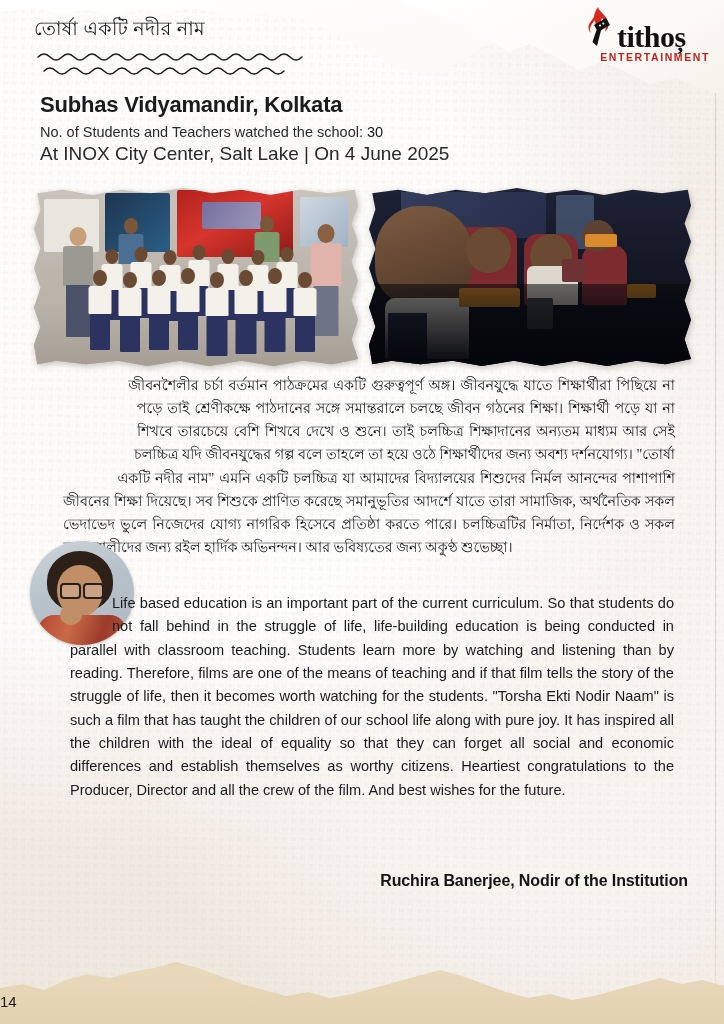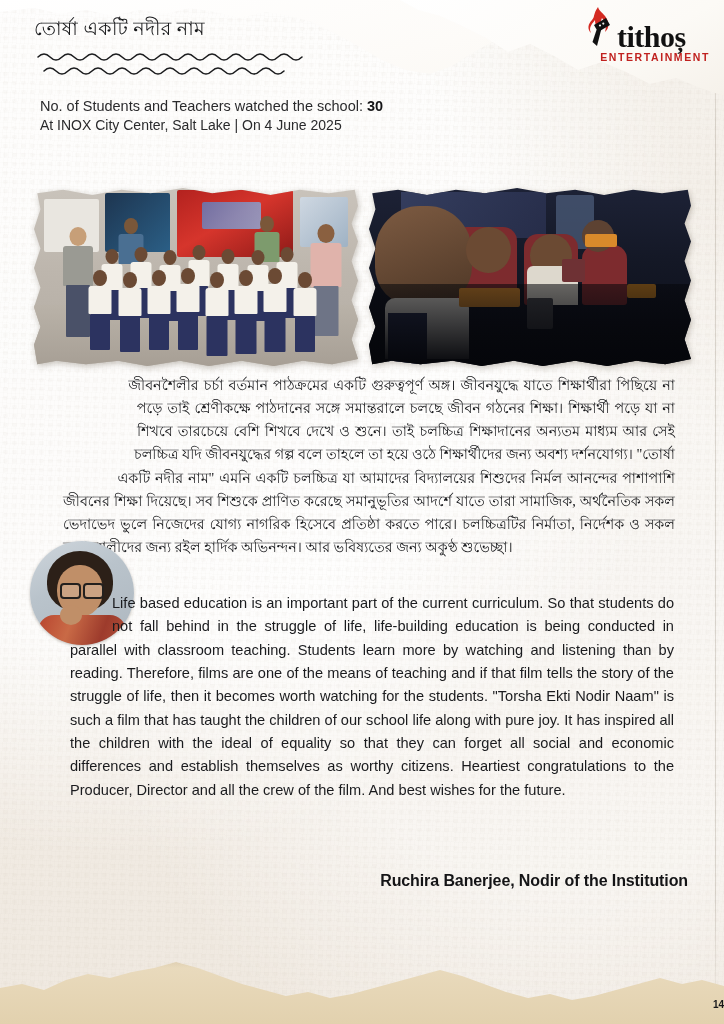--- a/index.html
+++ b/index.html
@@ -77,22 +77,22 @@
     font-size:10.5px;font-weight:700;color:#c0211f;letter-spacing:1.6px;
     text-align:right;margin-top:1px;
   }
 
   
   #titleblock{position:absolute;left:40px;top:92px;width:640px;}
   #school-name{
     font-size:22px;font-weight:700;color:#1b1b1d;letter-spacing:-.2px;
   }
   #count-line{font-size:14.5px;color:#2a2a2c;margin-top:6px;}
-  #count-line b{font-weight:700;color:#141416;}
-  #venue-line{font-size:14px;color:#2a2a2c;margin-top:3px;}
+  #count-line b{font-weight:400;color:#141416;}
+  #venue-line{font-size:19px;color:#2a2a2c;margin-top:3px;}
 
   
   .photo{
     position:absolute;overflow:hidden;
     filter:drop-shadow(1px 2px 3px rgba(95,82,66,.35));
   }
   #photo-left{left:34px;top:188px;width:324px;height:178px;}
   #photo-right{left:369px;top:188px;width:322px;height:178px;}
   .torn-mask{
     width:100%;height:100%;position:relative;
@@ -188,22 +188,22 @@
       724px 70px, 0 70px
     );
   }
   #torn-bottom-shadow{
     position:absolute;left:0;bottom:0;width:724px;height:70px;
     pointer-events:none;
     background:linear-gradient(to bottom, rgba(150,130,100,.22) 0 3px, rgba(0,0,0,0) 14px);
     clip-path:inherit;
   }
   #page-number{
-    position:absolute;left:0;right:0;bottom:14px;text-align:right;
-    font-size:10px;font-weight:700;color:#17171a;
+    position:absolute;left:0;right:0;bottom:14px;text-align:left;
+    font-size:15px;font-weight:400;color:#17171a;
   }
 </style>
 </head>
 <body>
 
 <div id="page">
 
   <div id="grain"></div>
   <div id="edge-right"></div>
 
@@ -226,20 +226,21 @@
         <circle cx="18" cy="19.5" r="1.1" fill="#f2f0ec"></circle>
         <circle cx="21.3" cy="17.6" r="1.1" fill="#f2f0ec"></circle>
         <path d="M14.5 24 L20 20.5 L15 40 L10.5 36 Z" fill="#111111"></path>
       </svg>
       <div class="word">tithoș</div>
     </div>
     <div class="sub">ENTERTAINMENT</div>
   </div>
 
   <div id="titleblock">
+    <div id="school-name">Subhas Vidyamandir, Kolkata</div>
     <div id="count-line">
       <span>No. of Students and Teachers watched the school: </span><b>30</b>
     </div>
     <div id="venue-line">At INOX City Center, Salt Lake | On 4 June 2025</div>
   </div>
 
   <div class="photo" id="photo-left">
     <div class="torn-mask">
       <div id="pl-bg"></div>
       <div class="pl-screen" style="left:3%;top:6%;width:17%;height:30%;background:#e9e6e0;"></div>

